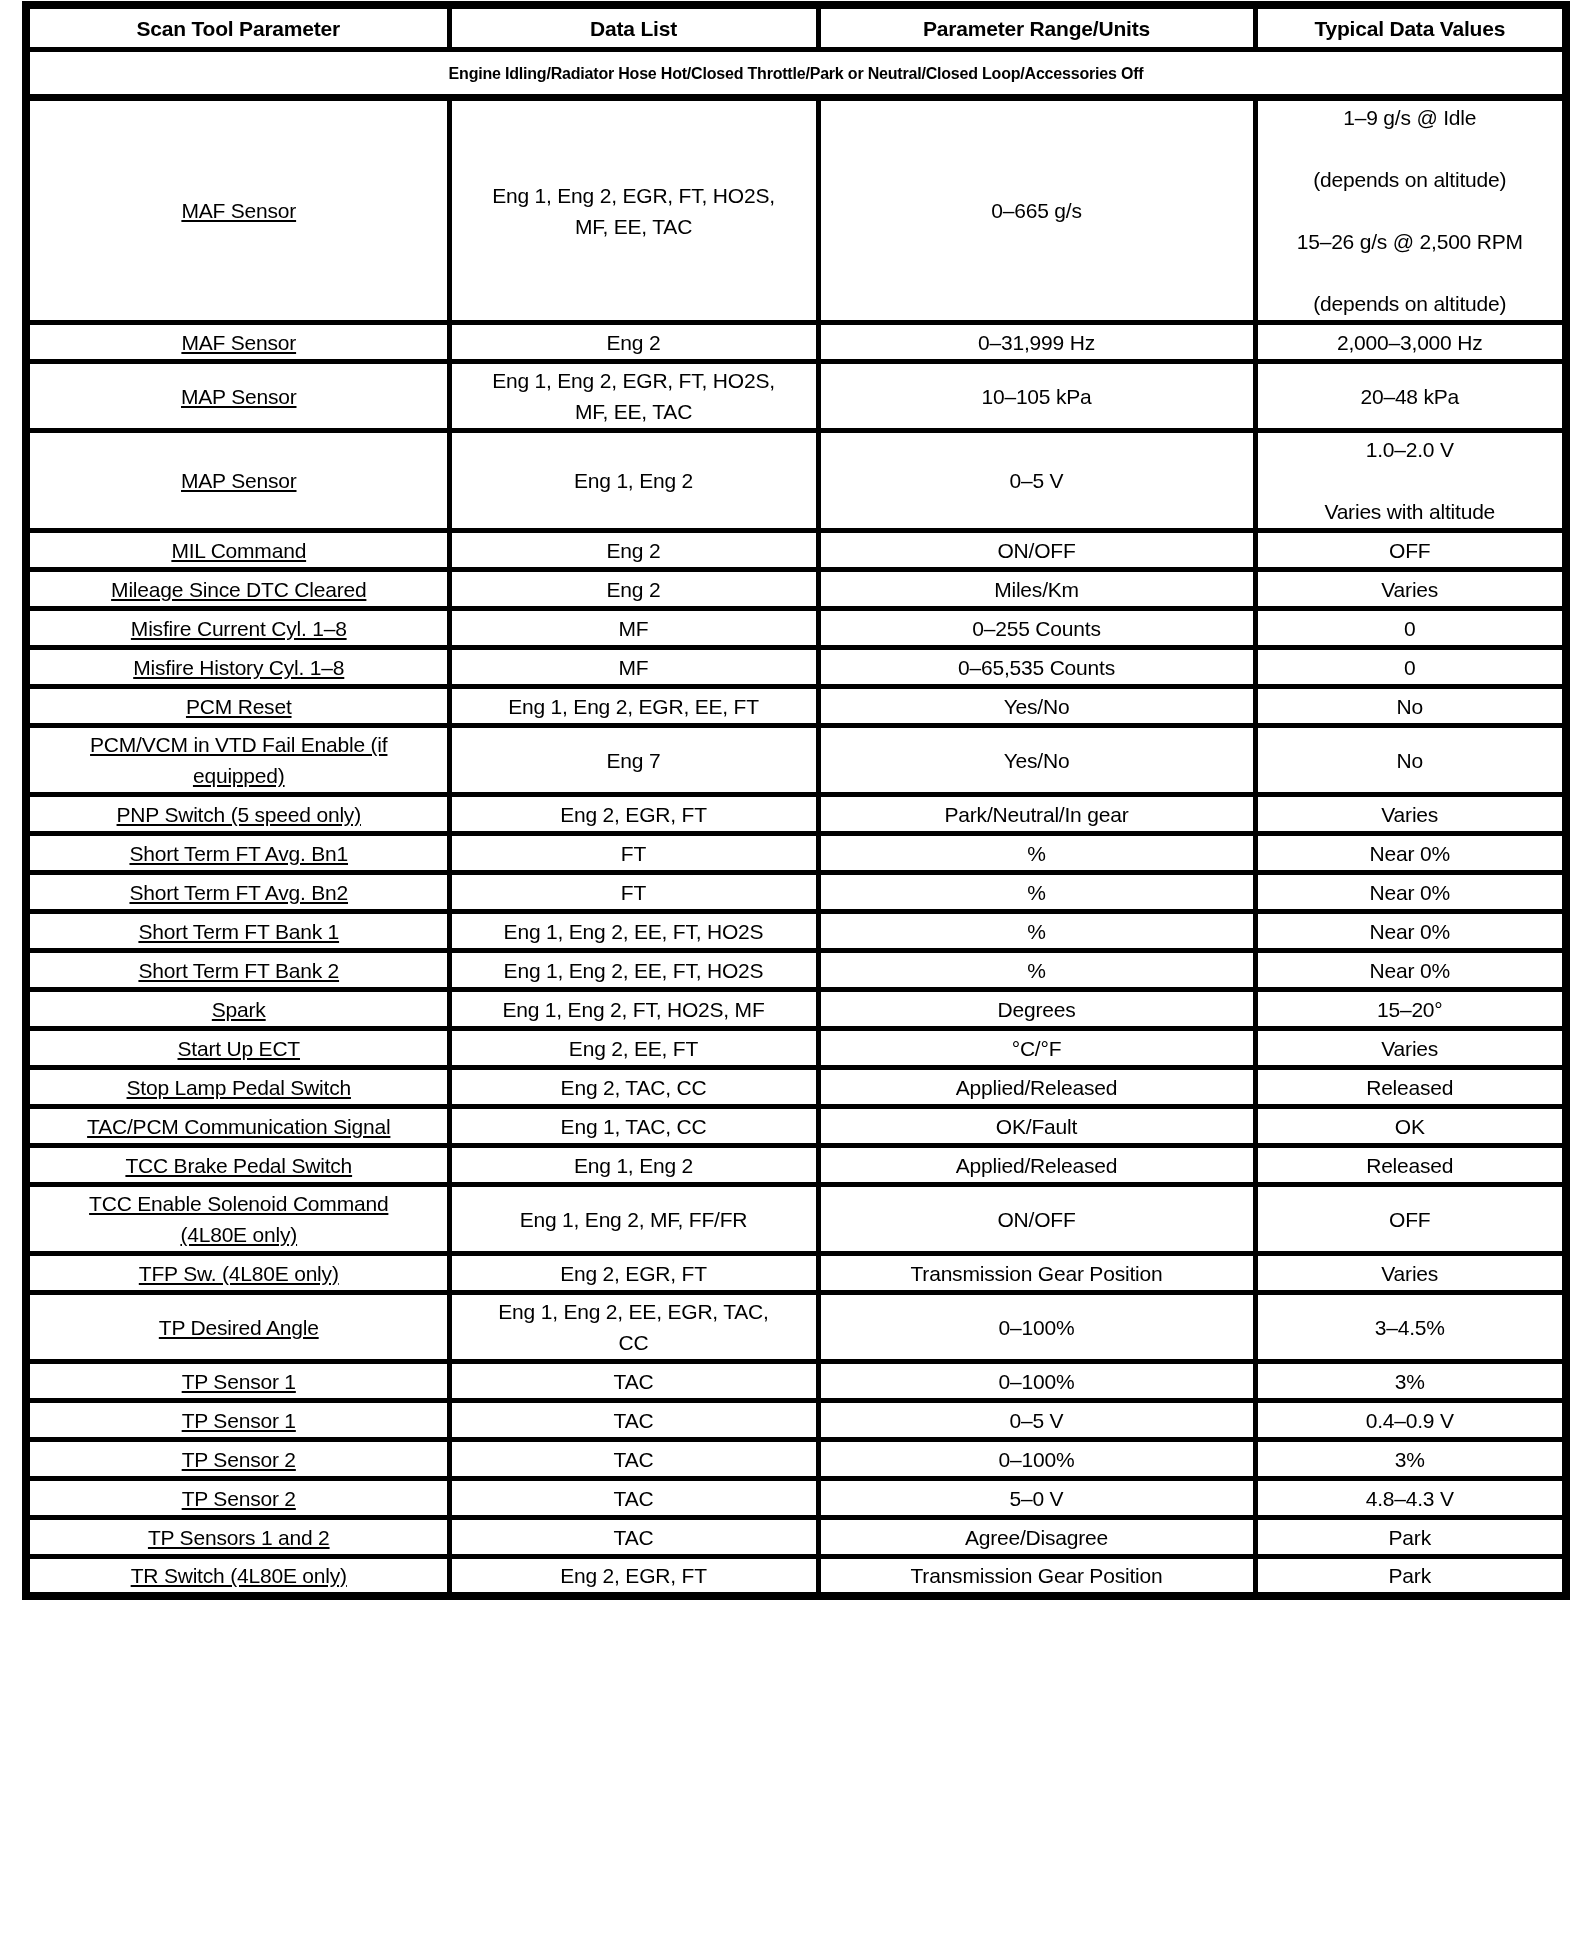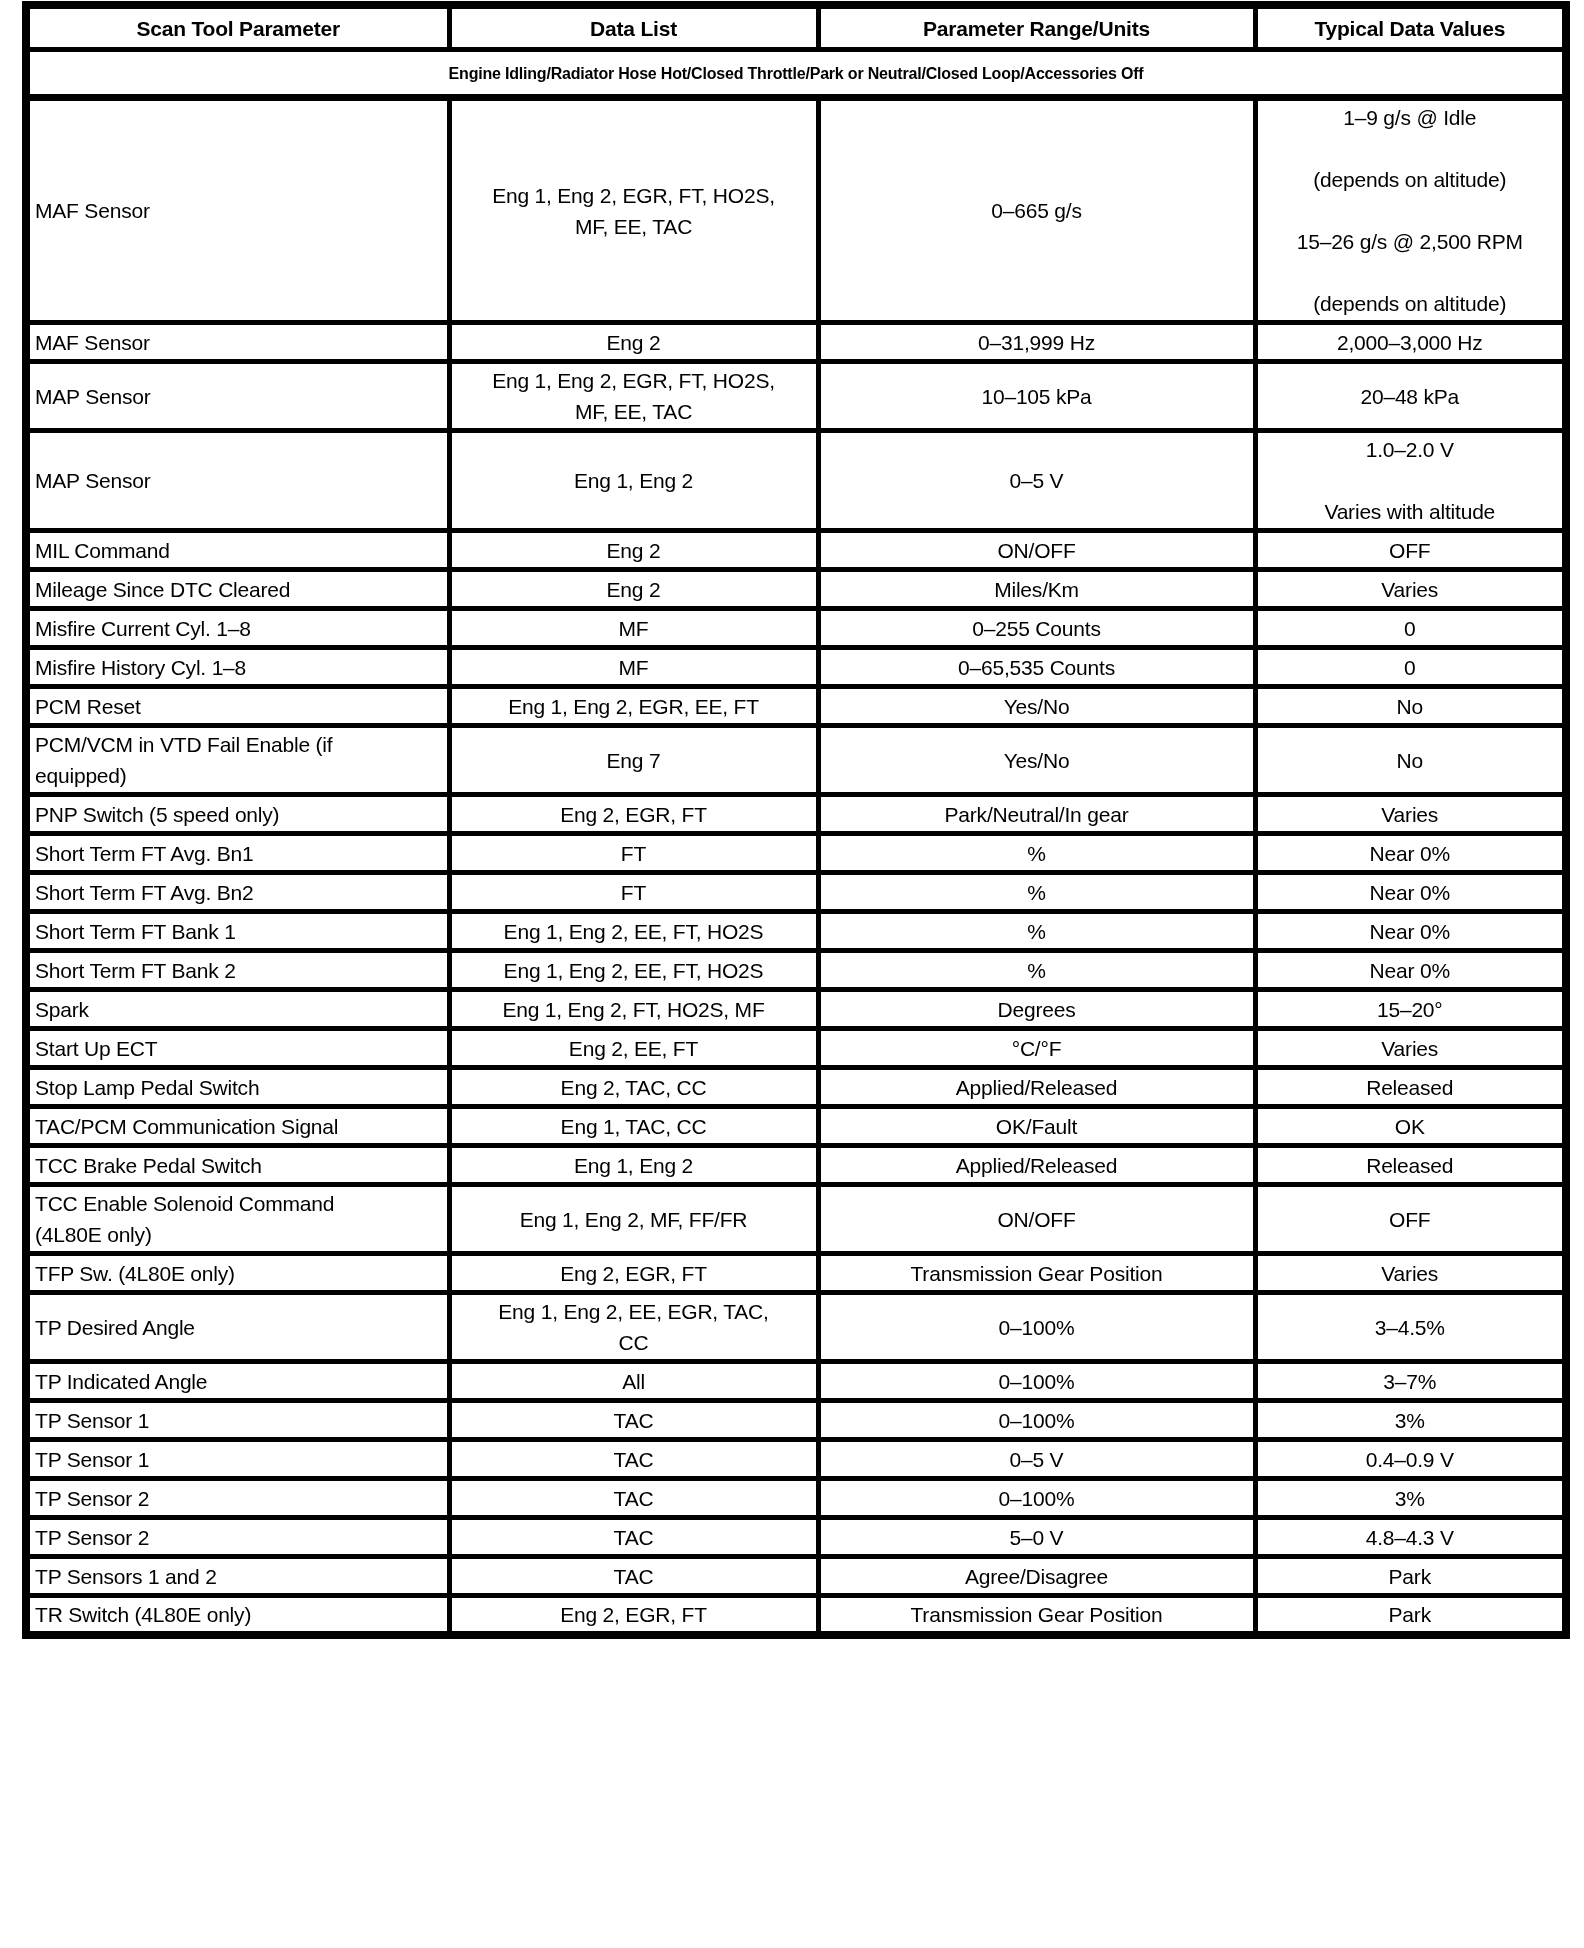--- a/index.html
+++ b/index.html
@@ -47,22 +47,23 @@
     border-bottom-width: 7px;
   }
   tbody tr {
     height: 39px;
   }
   tbody td {
     white-space: pre-line;
     text-align: center;
   }
   tbody td.param {
-    text-align: left;
+    text-align: center;
     padding-left: 5px;
+    text-decoration: underline;
   }
 </style>
 </head>
 <body>
 
 <div class="page">
   <table class="scan-table">
     <colgroup>
       <col style="width:423px">
       <col style="width:369px">
@@ -226,26 +227,20 @@
           <td>Varies</td>
         </tr>
         <tr>
           <td class="param">TP Desired Angle</td>
           <td>Eng 1, Eng 2, EE, EGR, TAC,
 CC</td>
           <td>0–100%</td>
           <td>3–4.5%</td>
         </tr>
         <tr>
-          <td class="param">TP Indicated Angle</td>
-          <td>All</td>
-          <td>0–100%</td>
-          <td>3–7%</td>
-        </tr>
-        <tr>
           <td class="param">TP Sensor 1</td>
           <td>TAC</td>
           <td>0–100%</td>
           <td>3%</td>
         </tr>
         <tr>
           <td class="param">TP Sensor 1</td>
           <td>TAC</td>
           <td>0–5 V</td>
           <td>0.4–0.9 V</td>

